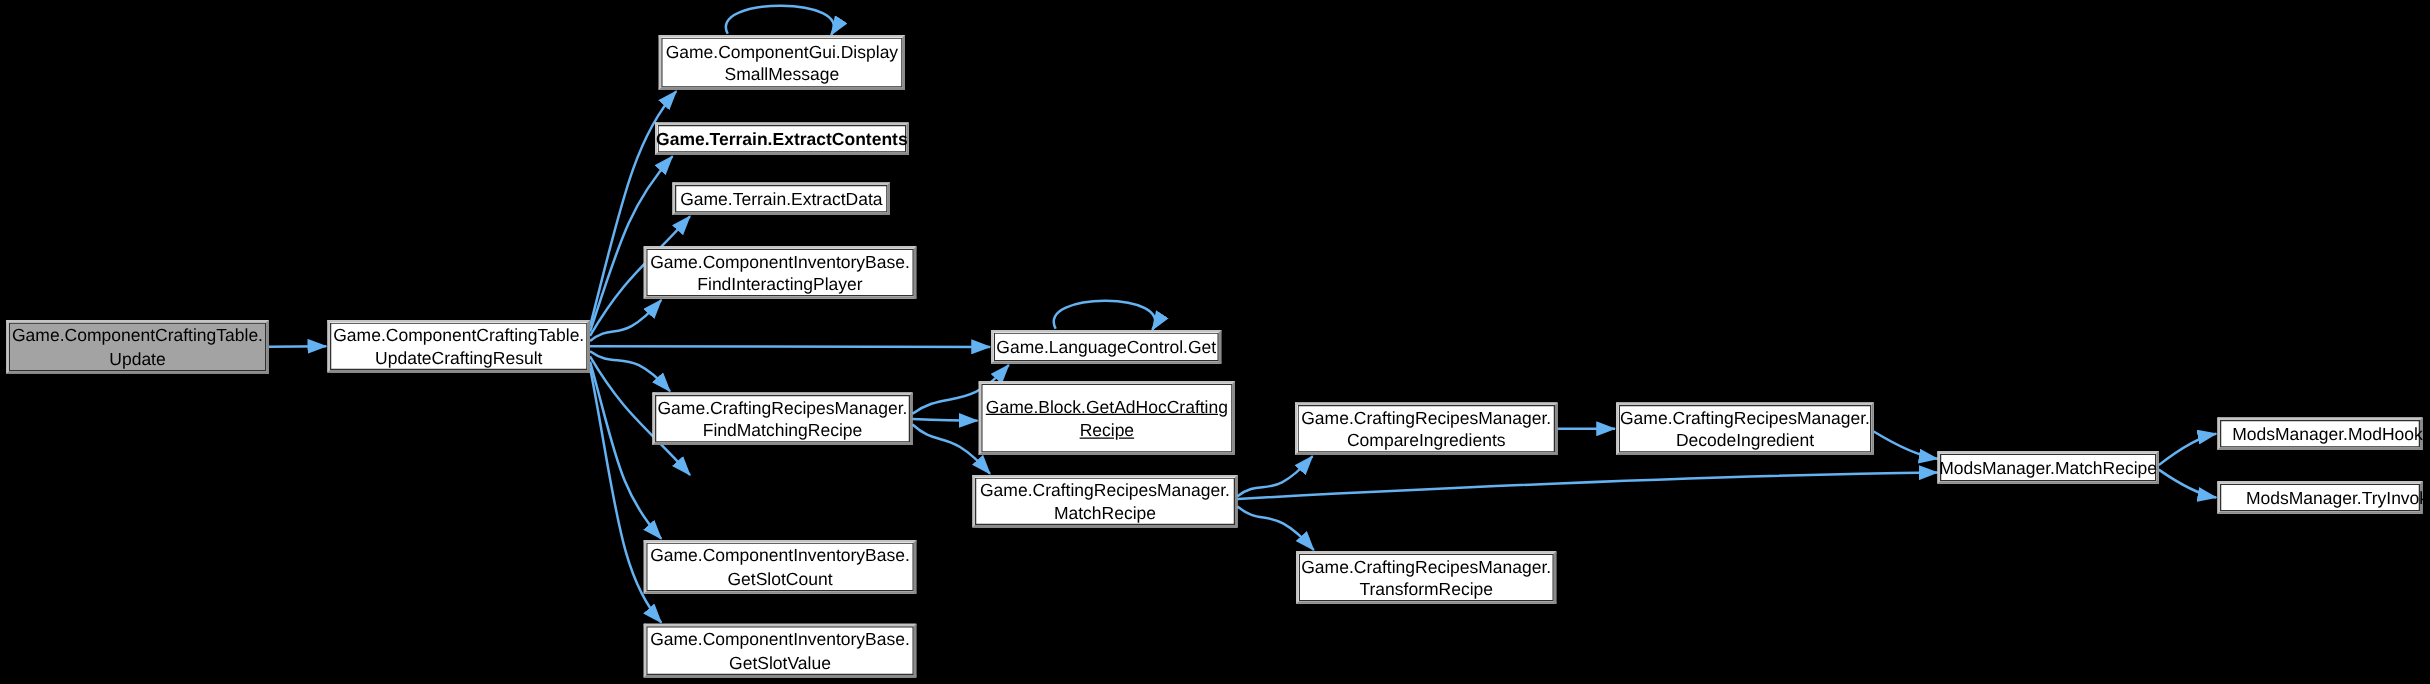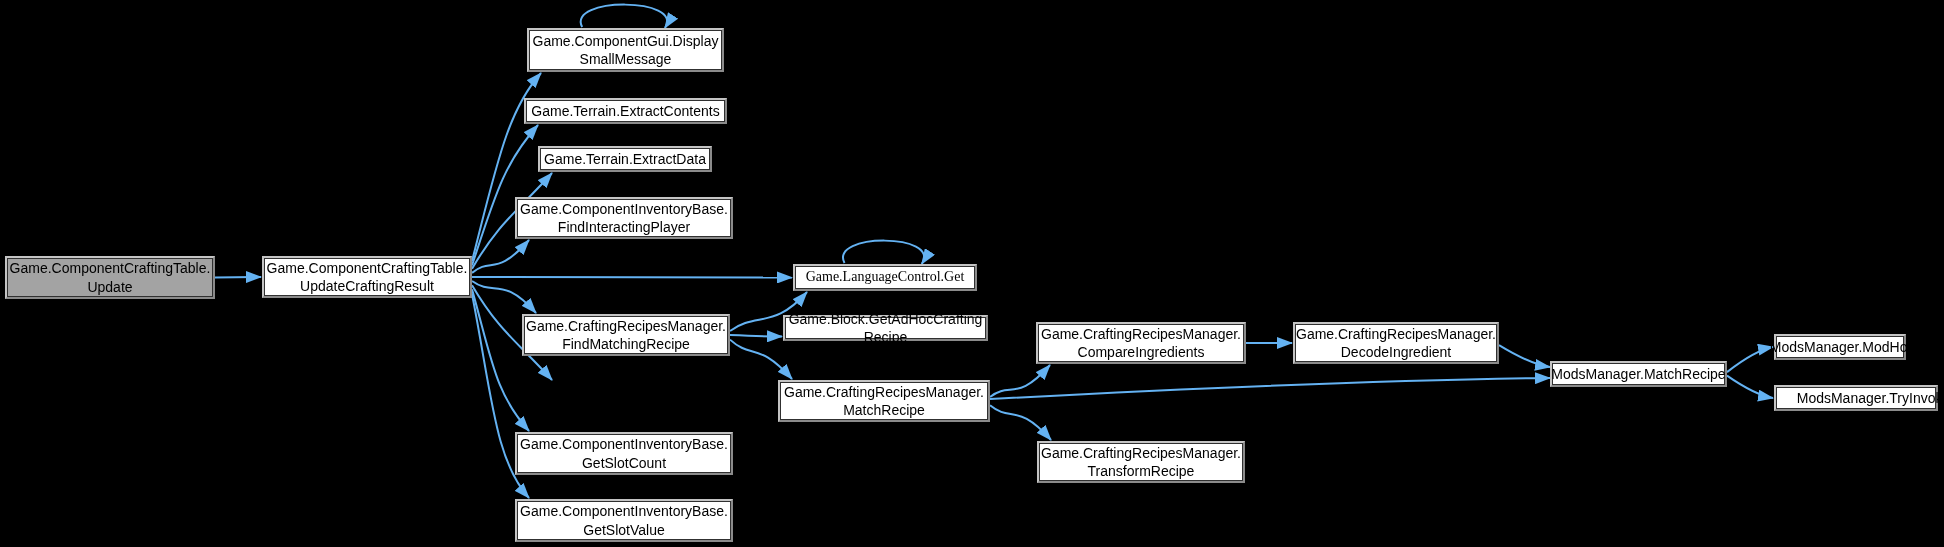--- a/index.html
+++ b/index.html
@@ -69,38 +69,38 @@
 Update</span>
       </div>
       <div class="node" style="left: 262px; top: 256px; width: 210px; height: 42px;">
         <span class="lbl">Game.ComponentCraftingTable.
 UpdateCraftingResult</span>
       </div>
       <div class="node" style="left: 527px; top: 28px; width: 197px; height: 44px;">
         <span class="lbl">Game.ComponentGui.Display
 SmallMessage</span>
       </div>
-      <div class="node" style="left: 524px; top: 98px; width: 203px; height: 26px;">
+      <div class="node" style="left: 524px; top: 98px; width: 203px; height: 26px; font-weight: bold;">
         <span class="lbl">Game.Terrain.ExtractContents</span>
       </div>
-      <div class="node" style="left: 538px; top: 146px; width: 174px; height: 26px;">
+      <div class="node" style="left: 538px; top: 146px; width: 174px; height: 26px; justify-content: flex-end;">
         <span class="lbl">Game.Terrain.ExtractData</span>
       </div>
       <div class="node" style="left: 515px; top: 197px; width: 218px; height: 42px;">
         <span class="lbl">Game.ComponentInventoryBase.
 FindInteractingPlayer</span>
       </div>
-      <div class="node" style="left: 793px; top: 264px; width: 184px; height: 27px; font-family: Liberation Serif, serif;">
+      <div class="node" style="left: 793px; top: 264px; width: 184px; height: 27px;">
         <span class="lbl">Game.LanguageControl.Get</span>
       </div>
       <div class="node" style="left: 522px; top: 314px; width: 208px; height: 42px;">
         <span class="lbl">Game.CraftingRecipesManager.
 FindMatchingRecipe</span>
       </div>
-      <div class="node" style="left: 783px; top: 315px; width: 205px; height: 26px;">
+      <div class="node" style="left: 783px; top: 305px; width: 205px; height: 59px; text-decoration: underline;">
         <span class="lbl">Game.Block.GetAdHocCrafting
 Recipe</span>
       </div>
       <div class="node" style="left: 778px; top: 380px; width: 212px; height: 42px;">
         <span class="lbl">Game.CraftingRecipesManager.
 MatchRecipe</span>
       </div>
       <div class="node" style="left: 515px; top: 432px; width: 218px; height: 43px;">
         <span class="lbl">Game.ComponentInventoryBase.
 GetSlotCount</span>
@@ -117,20 +117,20 @@
         <span class="lbl">Game.CraftingRecipesManager.
 DecodeIngredient</span>
       </div>
       <div class="node" style="left: 1037px; top: 441px; width: 208px; height: 42px;">
         <span class="lbl">Game.CraftingRecipesManager.
 TransformRecipe</span>
       </div>
       <div class="node" style="left: 1550px; top: 361px; width: 177px; height: 26px;">
         <span class="lbl">ModsManager.MatchRecipe</span>
       </div>
-      <div class="node" style="left: 1774px; top: 334px; width: 132px; height: 26px; padding-left: 12px;">
+      <div class="node" style="left: 1774px; top: 334px; width: 164px; height: 26px; padding-left: 12px;">
         <span class="lbl">ModsManager.ModHook</span>
       </div>
       <div class="node" style="left: 1774px; top: 385px; width: 164px; height: 26px; padding-left: 35px;">
         <span class="lbl">ModsManager.TryInvoke</span>
       </div>
     </div>
 </div>
 
 </body></html>

